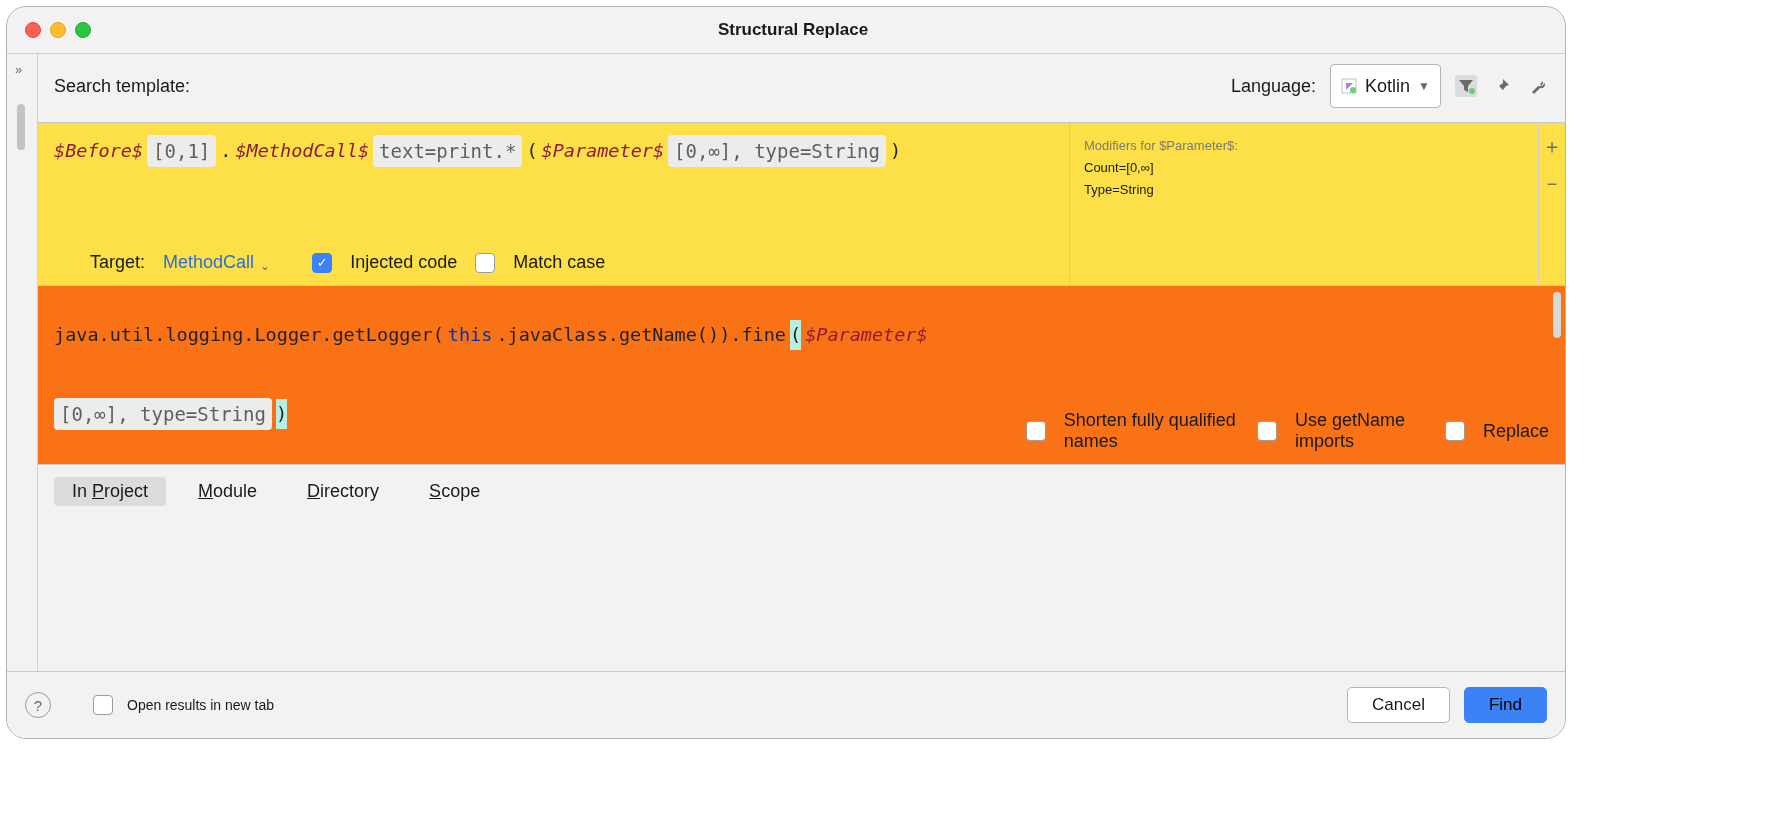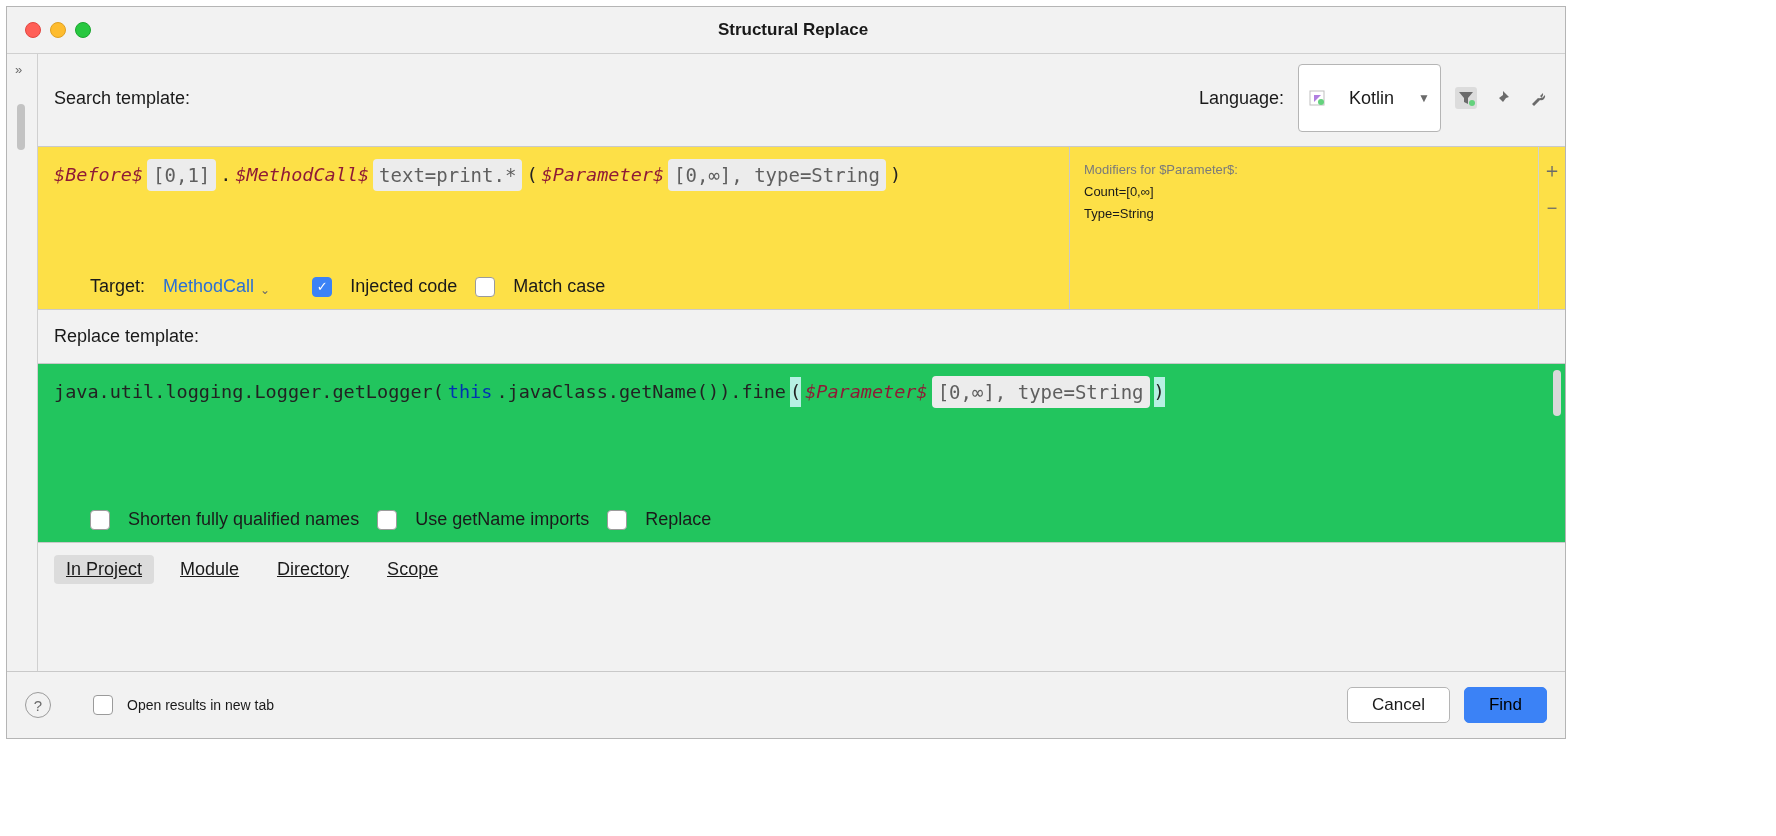--- a/index.html
+++ b/index.html
@@ -1,31 +1,31 @@
 <!DOCTYPE html>
 <html><head>
 <meta charset="utf-8">
 <style>
   html,body{margin:0;padding:0;font-family:-apple-system,BlinkMacSystemFont,"Segoe UI",Helvetica,Arial,sans-serif;font-size:14px;color:#1a1a1a;background:#fff;}
-  .window{width:1560px;height:733px;border:1px solid #b5b5b5;border-radius:0;background:#f2f2f2;margin:6px;overflow:hidden;position:relative;box-sizing:border-box;}
+  .window{width:1560px;height:733px;border:1px solid #b5b5b5;border-radius:20px;background:#f2f2f2;margin:6px;overflow:hidden;position:relative;box-sizing:border-box;}
   .titlebar{height:46px;display:flex;align-items:center;border-bottom:1px solid #d0d0d0;}
   .traffic{display:flex;gap:9px;margin-left:18px;}
   .tl{width:14px;height:14px;border-radius:50%;}
   .tl.red{background:#ff5f57;border:1px solid #e24640;}
   .tl.yellow{background:#febc2e;border:1px solid #dfa023;}
   .tl.green{background:#28c840;border:1px solid #1ba62f;}
   .title{flex:1;text-align:center;font-size:17px;font-weight:600;}
   .body{display:flex;height:calc(100% - 46px - 66px);}
   .gutter{width:30px;border-right:1px solid #d0d0d0;position:relative;}
   .gutter-chev{position:absolute;top:8px;left:8px;font-size:13px;color:#6a6a6a;}
   .gutter-thumb{position:absolute;top:50px;left:10px;width:8px;height:46px;background:#c3c3c3;border-radius:4px;}
   .main{flex:1;display:flex;flex-direction:column;}
   .section-head{display:flex;align-items:center;padding:10px 16px 14px 16px;font-size:18px;gap:14px;}
   .spacer{flex:1;}
-  .lang-dd{display:flex;align-items:center;gap:24px;border:1px solid #b5b5b5;border-radius:4px;background:#fff;padding:20px 10px;height:26px;}
+  .lang-dd{display:flex;align-items:center;gap:8px;border:1px solid #b5b5b5;border-radius:4px;background:#fff;padding:8px 10px;height:26px;}
   .lang-dd .kicon{width:16px;height:16px;}
   .chev{color:#6a6a6a;font-size:12px;}
   .tool-icon{width:22px;height:22px;display:flex;align-items:center;justify-content:center;color:#5c5c5c;}
   .tool-icon.active{background:#dcdcdc;border-radius:3px;}
   .split{display:flex;border-top:1px solid #c9c9c9;border-bottom:1px solid #c9c9c9;background:#fde047;}
   .code-pane{flex:1;padding:12px 16px;font-family:Menlo,Consolas,monospace;font-size:18.5px;display:flex;flex-direction:column;min-height:162px;box-sizing:border-box;}
   .code-line{display:flex;align-items:center;flex-wrap:wrap;gap:4px;line-height:1.6;}
   .var{color:#8f1a36;font-style:italic;}
   .hint{background:#ececec;border-radius:4px;padding:1px 6px;color:#5f5f5f;font-size:19px;font-style:normal;}
   .plain{color:#222;}
@@ -33,24 +33,24 @@
   .paren-hl{background:#b6f0e3;}
   .opts{display:flex;align-items:center;gap:18px;margin-top:auto;font-family:-apple-system,BlinkMacSystemFont,sans-serif;font-size:18px;padding-top:14px;margin-left:36px;}
   .opts .lbl{}
   .link{color:#2a6fd6;}
   .cb{width:18px;height:18px;border:1.5px solid #9b9b9b;border-radius:4px;display:inline-flex;align-items:center;justify-content:center;background:#fff;flex:none;}
   .cb.checked{background:#3b82f6;border-color:#3b82f6;color:#fff;font-size:13px;}
   .mod-pane{width:440px;border-left:1px solid #c9c9c9;padding:12px 14px;font-size:13px;line-height:1.7;}
   .mod-title{color:#7a7a7a;}
   .side-btns{width:26px;border-left:1px solid #d0d0d0;display:flex;flex-direction:column;align-items:center;gap:10px;padding-top:10px;color:#6a6a6a;}
   .section-head2{padding:16px 16px;font-size:18px;border-bottom:1px solid #c9c9c9;}
-  .repl-pane{background:#22c55e;padding:12px 16px;font-family:Menlo,Consolas,monospace;font-size:18.5px;display:flex;flex-direction:column;min-height:154px;position:relative;}
+  .repl-pane{background:#f97316;padding:12px 16px;font-family:Menlo,Consolas,monospace;font-size:18.5px;display:flex;flex-direction:row;min-height:154px;position:relative;}
   .repl-thumb{position:absolute;right:4px;top:6px;width:8px;height:46px;background:#d9d9d9;border-radius:4px;}
   .scope-row{padding:12px 16px;border-top:1px solid #c9c9c9;font-size:18px;display:flex;gap:14px;}
-  .scope-btn{padding:4px 12px;border-radius:4px;text-decoration:underline;}
+  .scope-btn{padding:4px 18px;border-radius:4px;}
   .scope-btn.active{background:#dcdcdc;}
   .ul{text-decoration:underline;text-decoration-color:#1a1a1a;}
   .footer{position:absolute;bottom:0;left:0;right:0;height:66px;border-top:1px solid #c9c9c9;display:flex;align-items:center;padding:0 18px;gap:14px;background:#f2f2f2;}
   .help{width:24px;height:24px;border:1.5px solid #9b9b9b;border-radius:50%;display:flex;align-items:center;justify-content:center;color:#6a6a6a;font-size:15px;}
   .btn{height:34px;padding:0 24px;border-radius:5px;font-size:17px;border:1px solid #b5b5b5;background:#fff;display:flex;align-items:center;}
   .btn.primary{background:#3b82f6;border-color:#3b82f6;color:#000000;font-weight:500;}
   svg{display:block;}
 </style>
 </head>
 <body>
@@ -139,23 +139,20 @@
           <div class="mod-title">Modifiers for $Parameter$:</div>
           <div>Count=[0,∞]</div>
           <div>Type=String</div>
         </div>
         <div class="side-btns">
           <span style="font-size:20px;">＋</span>
           <span style="font-size:20px;">－</span>
         </div>
       </div>
 
-      <div class="section-head2">
-        <span>Replace template:</span>
-      </div>
 
       <div class="repl-pane">
         <div class="code-line">
           <span class="plain">java.util.logging.Logger.getLogger(</span>
           <span class="kw">this</span>
           <span class="plain">.javaClass.getName()).fine</span>
           <span class="plain paren-hl">(</span>
           <span class="var">$Parameter$</span>
           <span class="hint">[0,∞], type=String</span>
           <span class="plain paren-hl">)</span>

